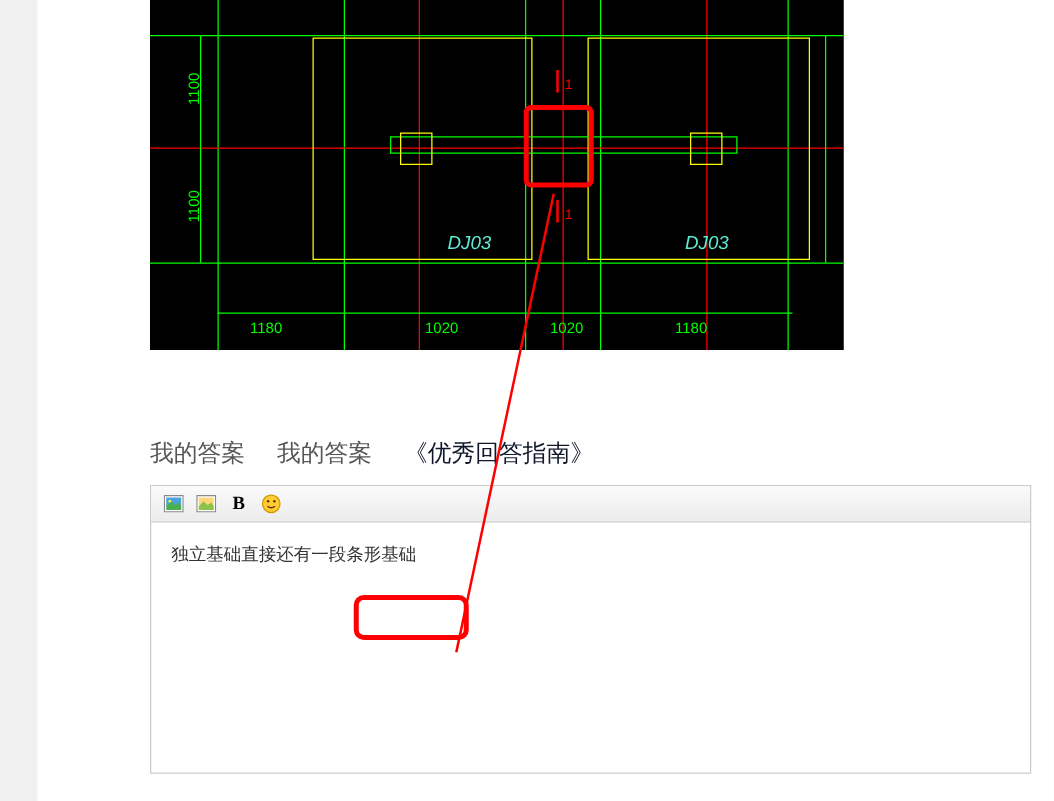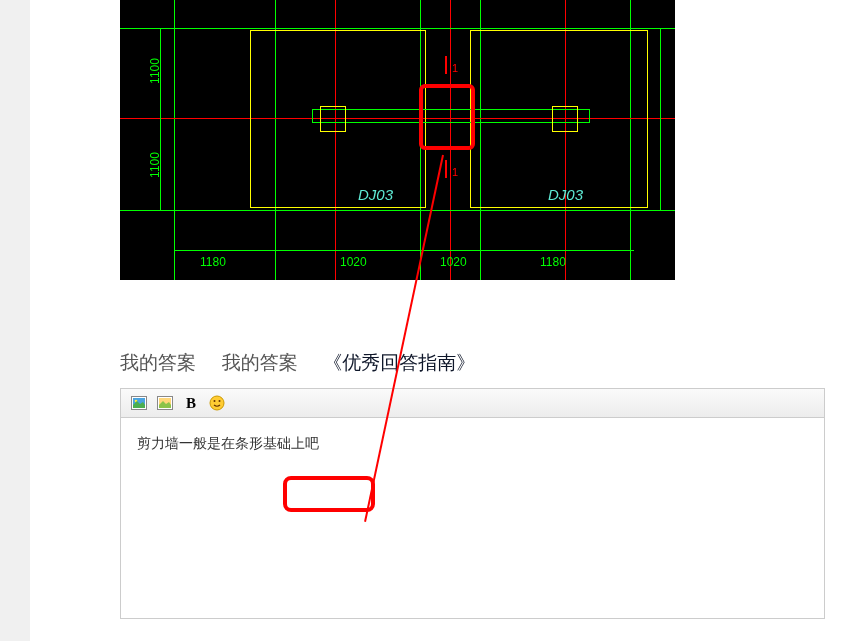--- a/index.html
+++ b/index.html
@@ -178,19 +178,19 @@
         <button class="tb-btn">
           <svg width="16" height="16" viewBox="0 0 16 16">
               <circle cx="8" cy="8" r="7" fill="#ffcc33" stroke="#cc9900"></circle>
               <circle cx="5.5" cy="6" r="1" fill="#663300"></circle>
               <circle cx="10.5" cy="6" r="1" fill="#663300"></circle>
               <path d="M5 10 Q8 12.5 11 10" stroke="#663300" stroke-width="1.2" fill="none"></path>
             </svg>
         </button>
       </div>
       <div class="editor-content">
-        <p>剪力墙一般是在条形基础上吧</p>
+        <p>独立基础直接还有一段条形基础</p>
         <div class="red-highlight-text" style="left:162px; top:58px; width:92px; height:36px"></div>
       </div>
     </div>
   </div>
 
 </div>
 
 </body></html>

